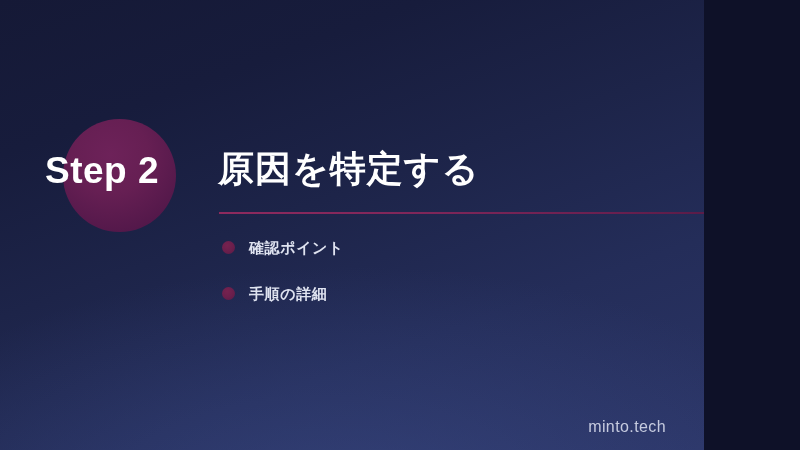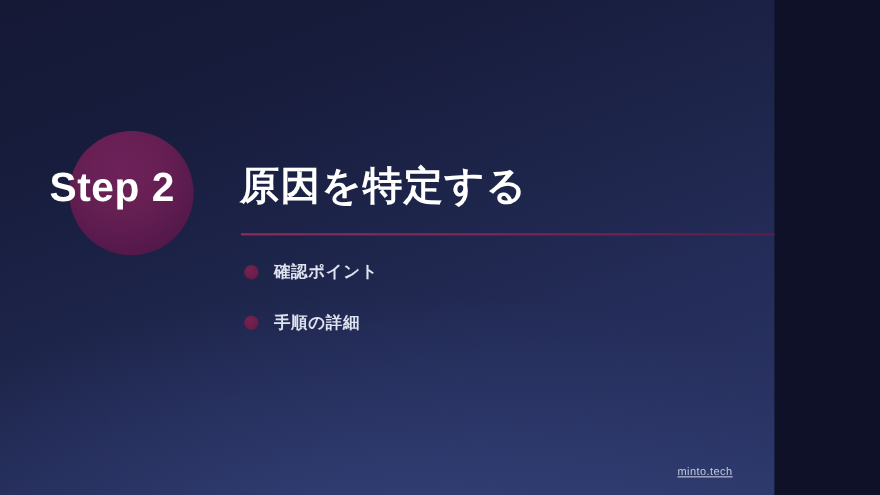--- a/index.html
+++ b/index.html
@@ -107,25 +107,24 @@
     color: #dfe3f0;
     letter-spacing: 0.6px;
     white-space: nowrap;
     line-height: 1;
   }
 
   #footer-brand {
     position: absolute;
     right: 38px;
     bottom: 15px;
-    font-size: 10px;
+    font-size: 16px;
     color: #c6cbdf;
     letter-spacing: 0.4px;
     line-height: 1;
-    text-decoration: underline;
   }
 </style>
 </head>
 <body>
 
 <div id="slide">
 
   <div id="bg-sheen"></div>
 
   <div id="accent-circle"></div>

